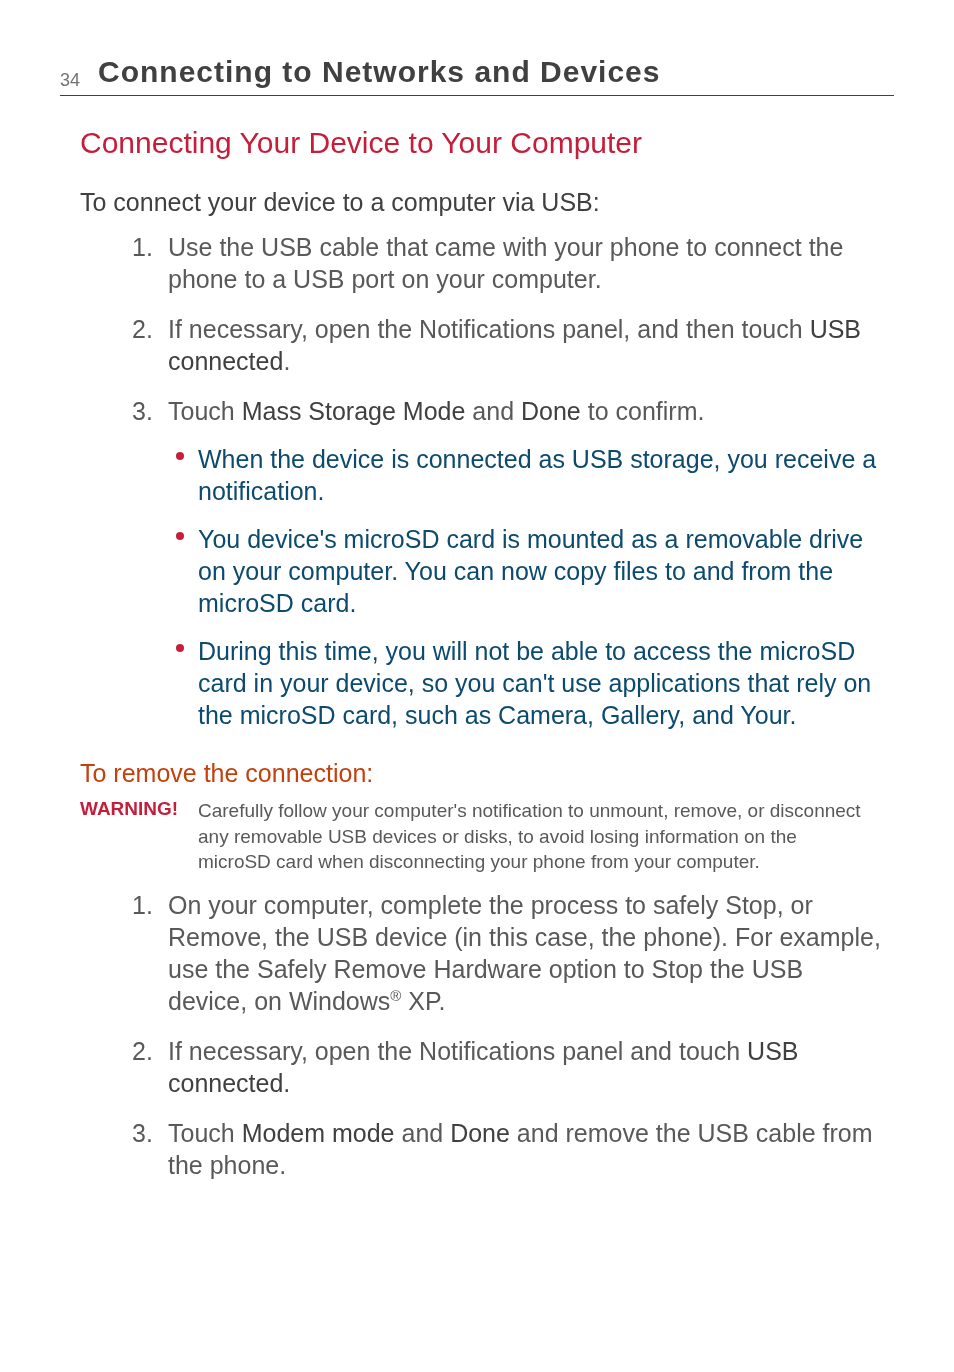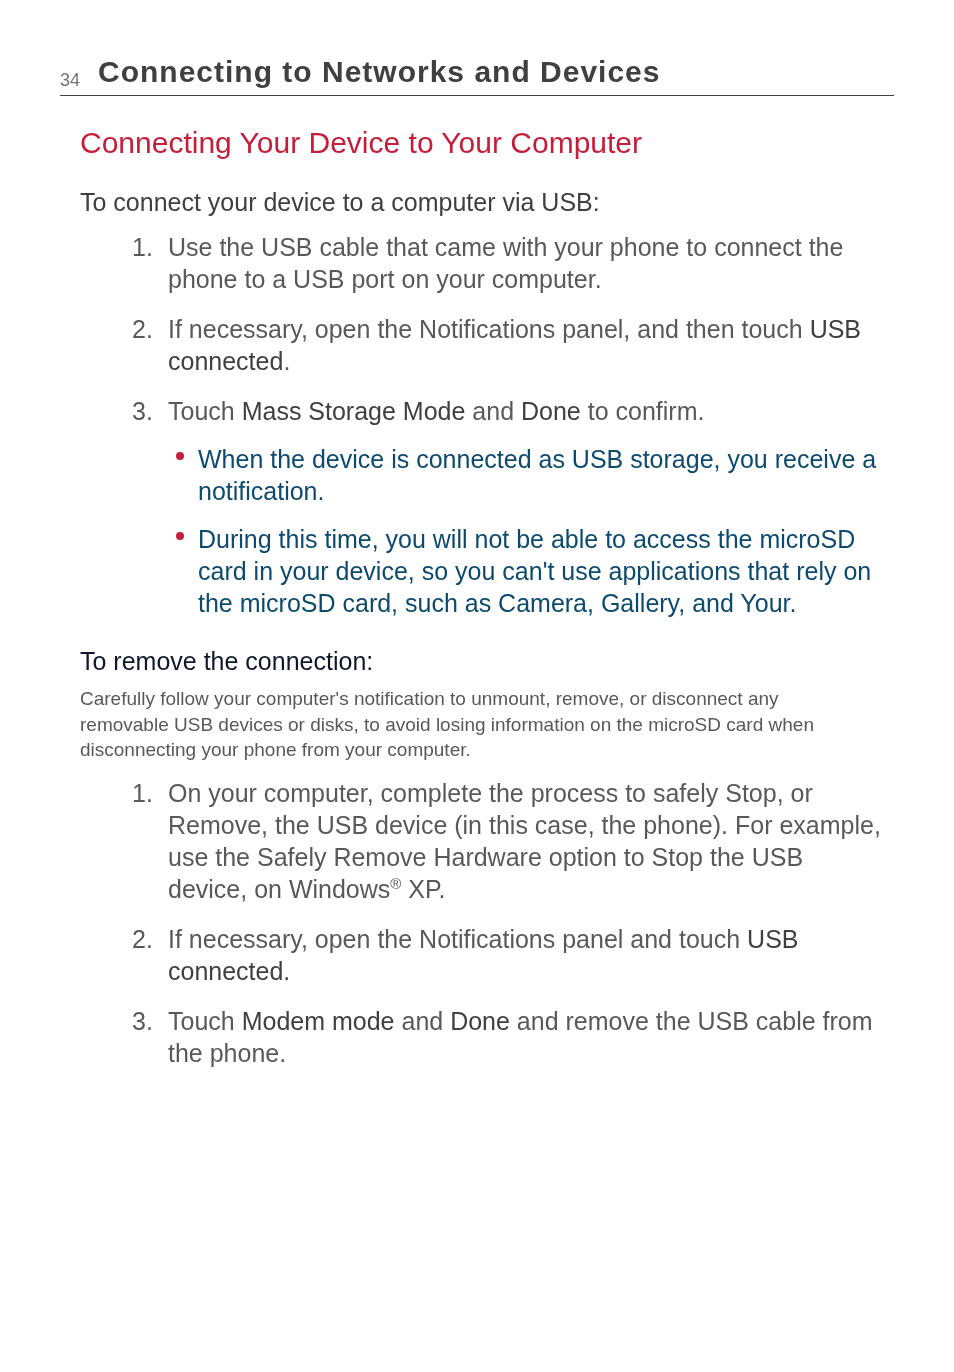--- a/index.html
+++ b/index.html
@@ -42,21 +42,21 @@
       font-weight: 400;
     }
     .subsection-title {
       font-size: 25px;
       color: #404040;
       margin: 0 0 14px 20px;
       font-weight: 400;
     }
     .subsection-title-red {
       font-size: 25px;
-      color: #0f172a;
+      color: #c2410c;
       margin: 28px 0 10px 20px;
       font-weight: 400;
     }
     .numbered-list {
       list-style: none;
       margin-left: 80px;
       margin-right: 10px;
     }
     .numbered-item {
       font-size: 25px;
@@ -137,30 +137,35 @@
       <span class="num">3.</span>
       <span>Touch </span><span class="bold">Mass Storage Mode</span><span> and </span><span class="bold">Done</span><span> to confirm.</span>
 
       <ul class="bullet-list">
         <li class="bullet-item">
           <span class="bullet-dot"></span>
           <span>When the device is connected as USB storage, you receive a notification.</span>
         </li>
         <li class="bullet-item">
           <span class="bullet-dot"></span>
+          <span>You device's microSD card is mounted as a removable drive on your computer. You can now copy files to and from the microSD card.</span>
+        </li>
+        <li class="bullet-item">
+          <span class="bullet-dot"></span>
           <span>During this time, you will not be able to access the microSD card in your device, so you can't use applications that rely on the microSD card, such as Camera, Gallery, and Your.</span>
         </li>
       </ul>
     </li>
   </ol>
 
   <h3 class="subsection-title-red">To remove the connection:</h3>
 
   <div class="warning-block">
     <div class="warning-row">
+      <span class="warning-label">WARNING!</span>
       <span class="warning-text-inner">Carefully follow your computer's notification to unmount, remove, or disconnect any removable USB devices or disks, to avoid losing information on the microSD card when disconnecting your phone from your computer.</span>
     </div>
   </div>
 
   <ol class="numbered-list">
     <li class="numbered-item">
       <span class="num">1.</span>
       <span>On your computer, complete the process to safely Stop, or Remove, the USB device (in this case, the phone). For example, use the Safely Remove Hardware option to Stop the USB device, on Windows</span><span class="sup">®</span><span> XP.</span>
     </li>
     <li class="numbered-item">

